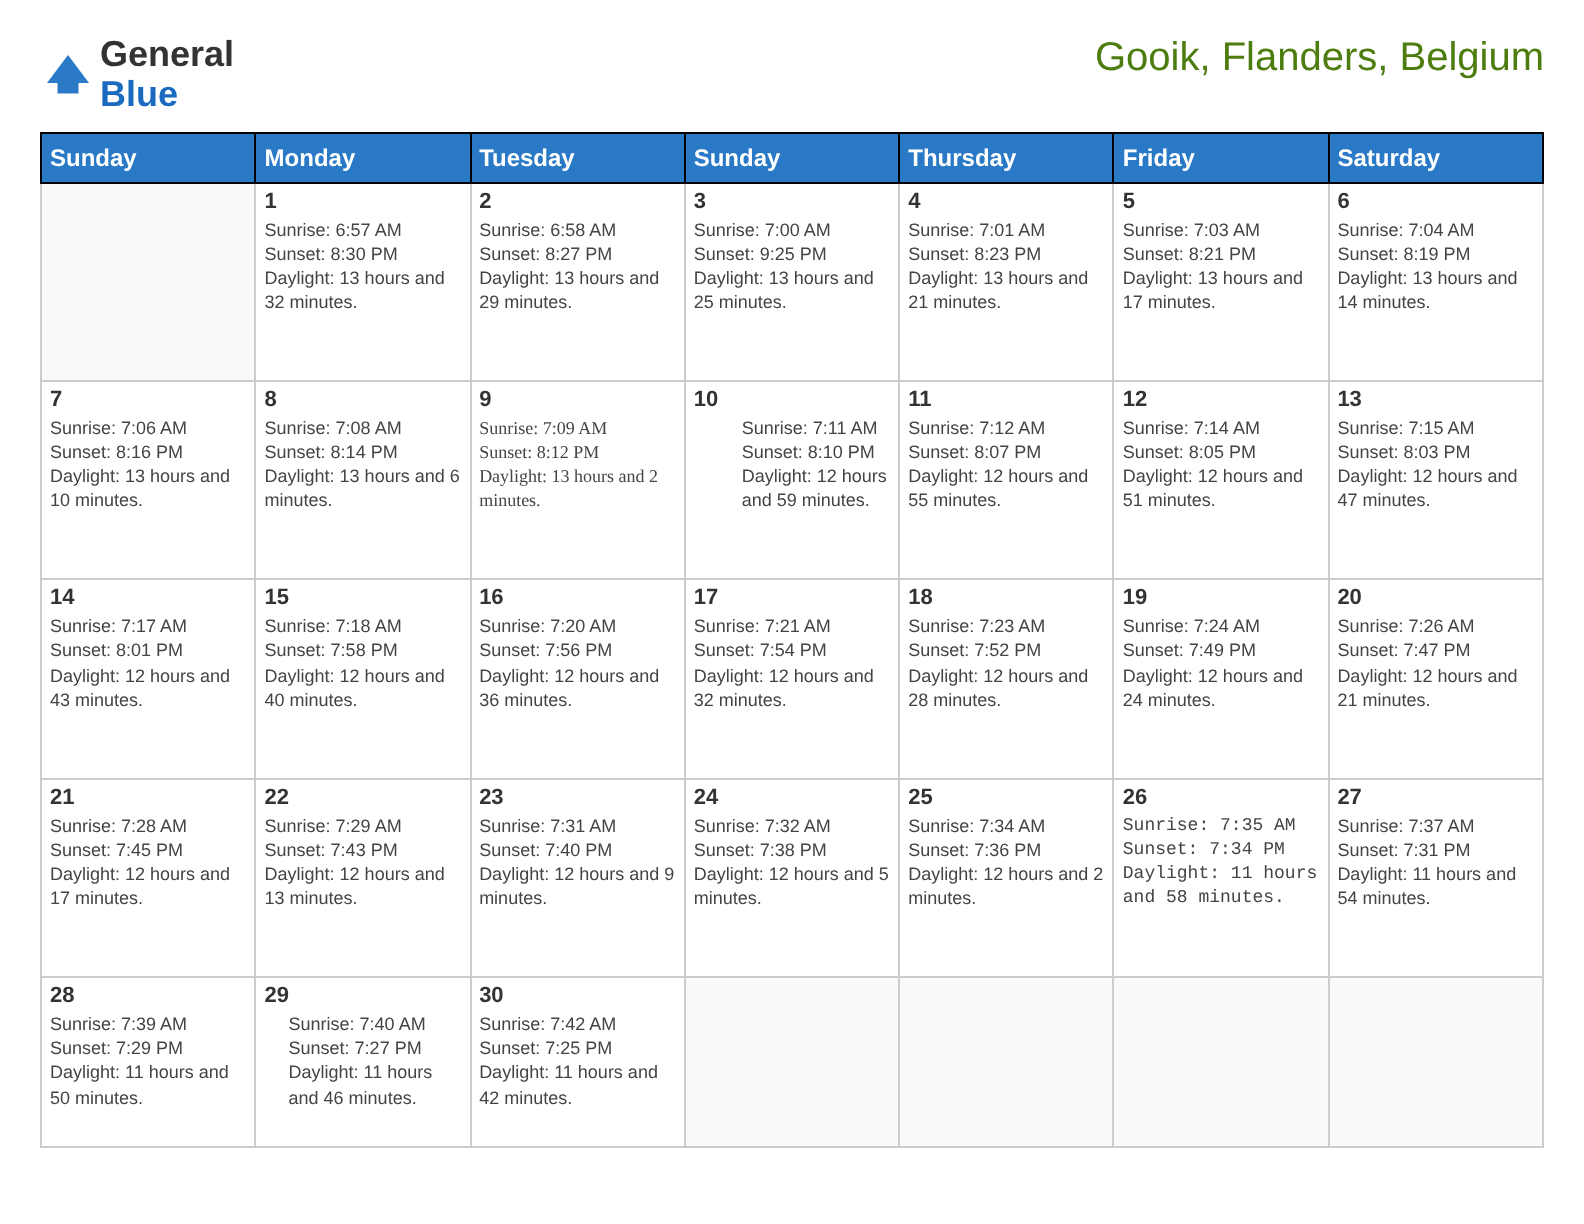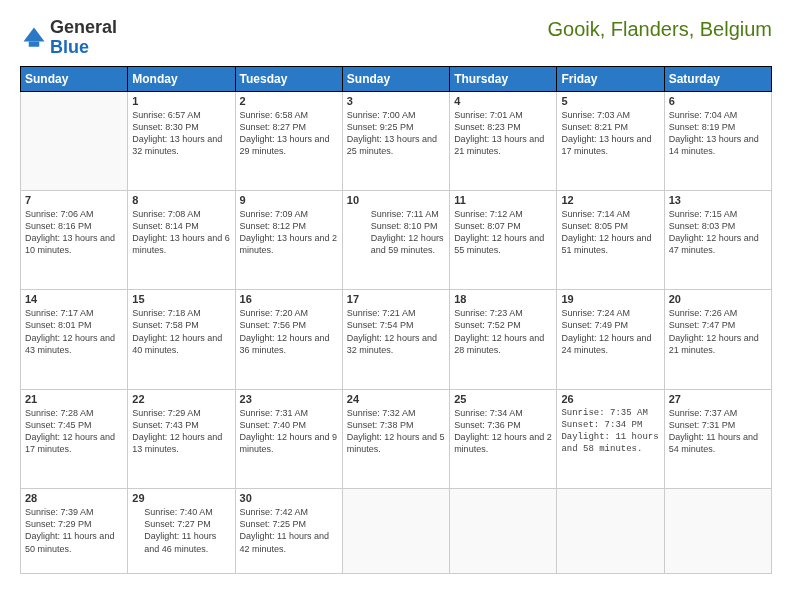--- a/index.html
+++ b/index.html
@@ -178,21 +178,21 @@
 Daylight: 13 hours and 10 minutes.</div>
           </td>
           <td>
             <span class="day-number">8</span>
             <div class="day-info" style="white-space: pre-line;">Sunrise: 7:08 AM
 Sunset: 8:14 PM
 Daylight: 13 hours and 6 minutes.</div>
           </td>
           <td>
             <span class="day-number">9</span>
-            <div class="day-info" style="white-space: pre-line;">Sunrise: 7:09 AM
+            <div class="day-info" style="white-space: pre-line; font-family: Liberation Serif, serif;">Sunrise: 7:09 AM
 Sunset: 8:12 PM
 Daylight: 13 hours and 2 minutes.</div>
           </td>
           <td>
             <span class="day-number">10</span>
             <div class="day-info" style="white-space: pre-line; margin-left: 24px;">Sunrise: 7:11 AM
 Sunset: 8:10 PM
 Daylight: 12 hours and 59 minutes.</div>
           </td>
           <td>

